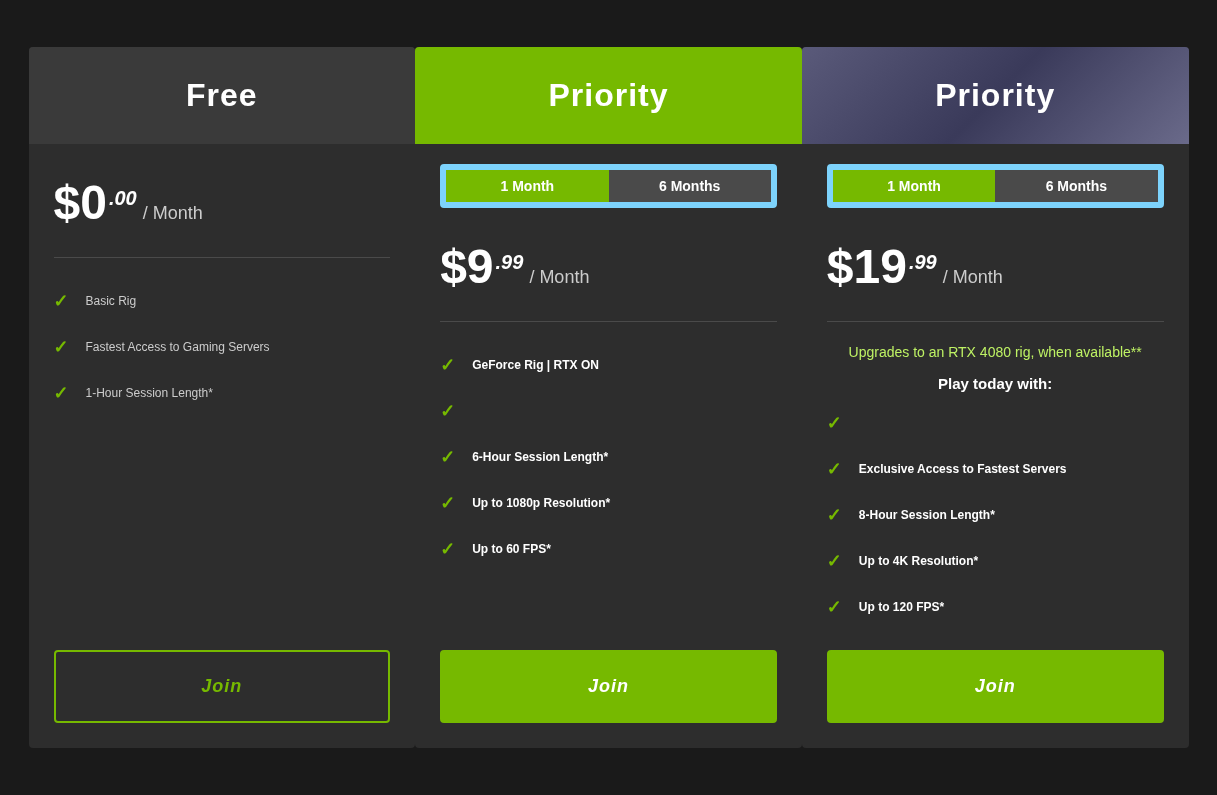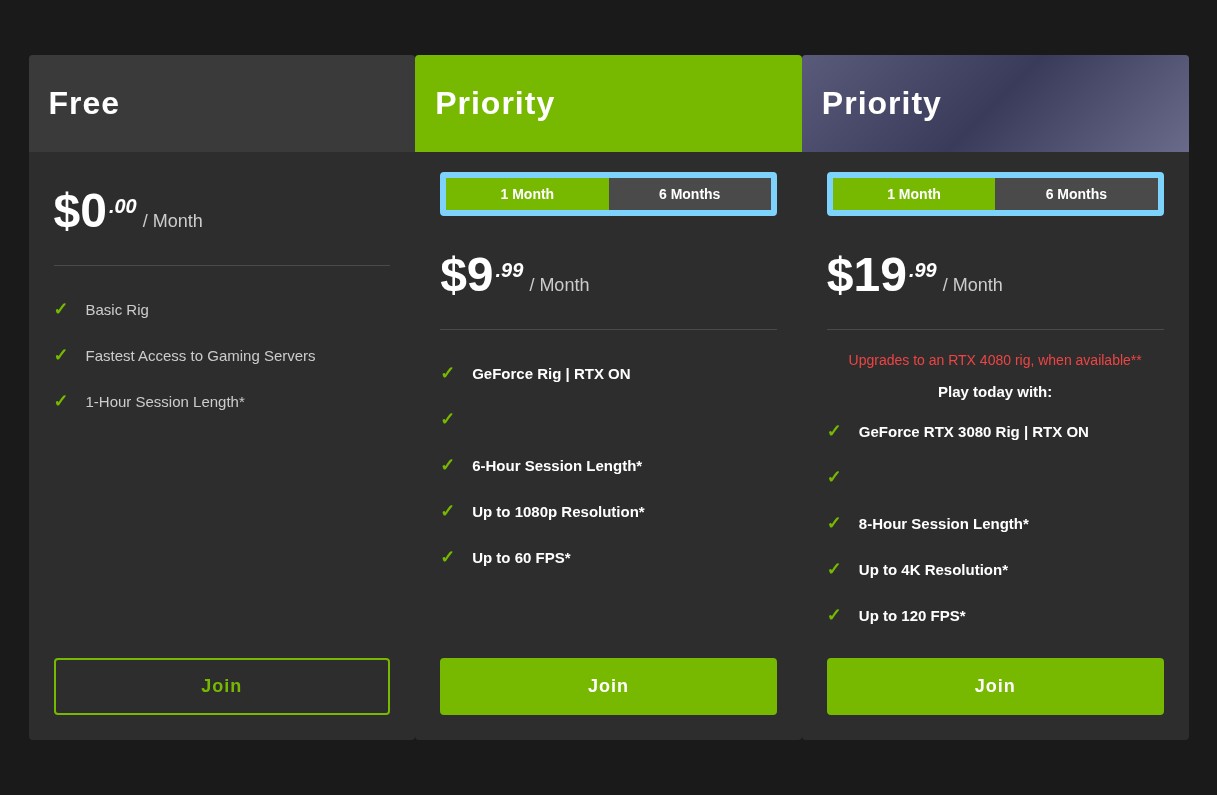--- a/index.html
+++ b/index.html
@@ -29,20 +29,21 @@
     }
     .plan-card.priority {
       background: #2d2d2d;
       z-index: 2;
     }
     .plan-card.ultimate {
       background: #2d2d2d;
     }
     .plan-header {
       padding: 30px 20px;
+      text-align: center;
     }
     .plan-header.free-header {
       background: #3a3a3a;
     }
     .plan-header.priority-header {
       background: #76b900;
     }
     .plan-header.ultimate-header {
       background: linear-gradient(135deg, #5a5a7a 0%, #3a3a5a 50%, #6a6a8a 100%);
     }
@@ -127,48 +128,49 @@
     }
     .check-icon {
       color: #76b900;
       font-size: 18px;
       font-weight: 900;
       flex-shrink: 0;
       width: 20px;
     }
     .feature-text {
       color: #cccccc;
-      font-size: 15px;
+      font-size: 12px;
     }
     .feature-text.bold {
       color: #ffffff;
       font-weight: 700;
     }
     .join-btn {
       margin-top: 20px;
-      padding: 16px;
+      padding: 24px;
       font-size: 18px;
       font-weight: 700;
       cursor: pointer;
       border-radius: 4px;
       letter-spacing: 1px;
       text-align: center;
+      font-style: italic;
     }
     .join-btn.outline {
       background: transparent;
       border: 2px solid #76b900;
       color: #76b900;
     }
     .join-btn.filled {
       background: #76b900;
       border: 2px solid #76b900;
       color: #ffffff;
     }
     .upgrade-note {
-      color: #ef4444;
+      color: #bef264;
       font-size: 14px;
       text-align: center;
       margin-bottom: 12px;
       line-height: 1.5;
     }
     .play-today {
       color: #ffffff;
       font-size: 15px;
       font-weight: 700;
       text-align: center;
@@ -265,24 +267,24 @@
             <span class="price-cents">.99</span>
             <span class="price-period">/ Month</span>
           </div>
         </div>
         <div class="divider"></div>
         <div class="upgrade-note">Upgrades to an RTX 4080 rig, when available**</div>
         <div class="play-today">Play today with:</div>
         <div class="features-section">
           <div class="feature-item">
             <span class="check-icon">✓</span>
-            <span class="feature-text bold">GeForce RTX 3080 Rig | RTX ON</span>
-          </div>
-          <div class="feature-item">
-            <span class="check-icon">✓</span>
+          </div>
+          <div class="feature-item">
+            <span class="check-icon">✓</span>
+            <span class="feature-text bold">Exclusive Access to Fastest Servers</span>
           </div>
           <div class="feature-item">
             <span class="check-icon">✓</span>
             <span class="feature-text bold">8-Hour Session Length*</span>
           </div>
           <div class="feature-item">
             <span class="check-icon">✓</span>
             <span class="feature-text bold">Up to 4K Resolution*</span>
           </div>
           <div class="feature-item">

